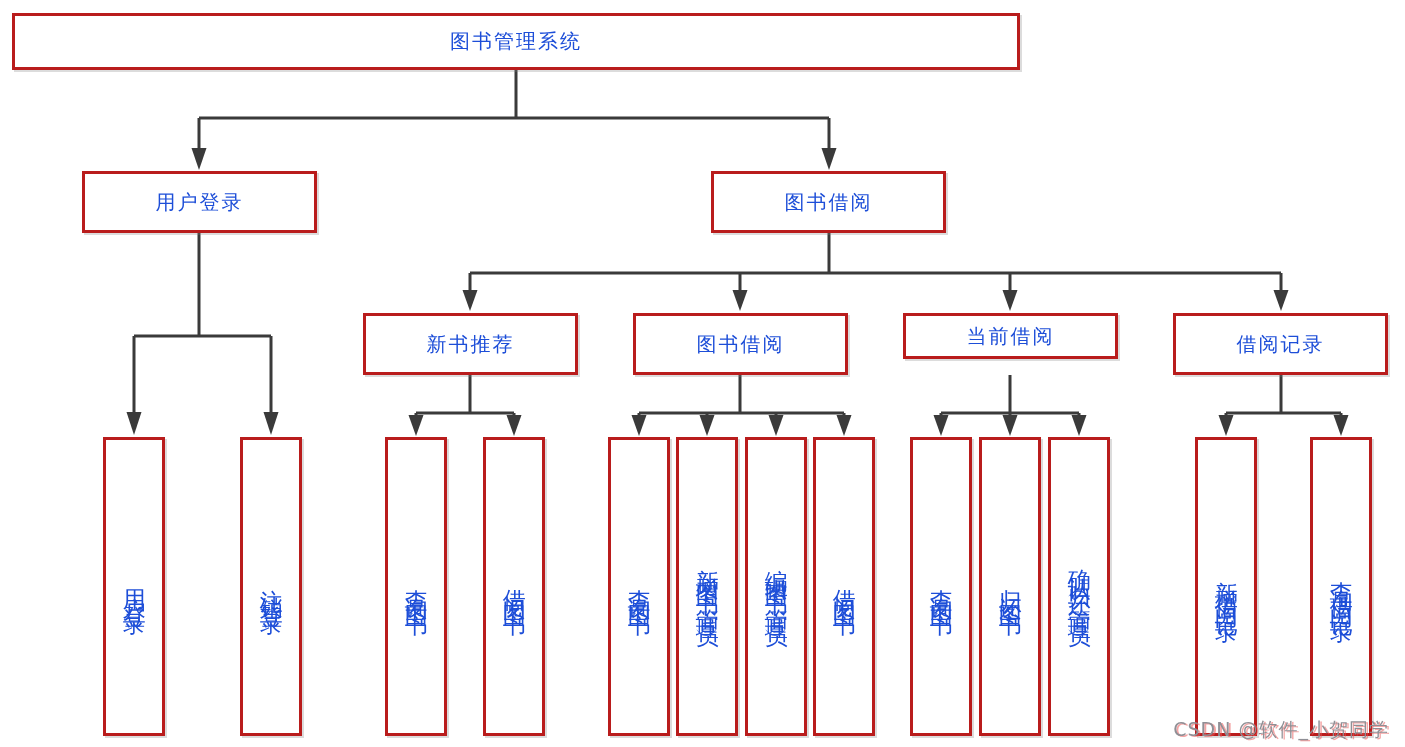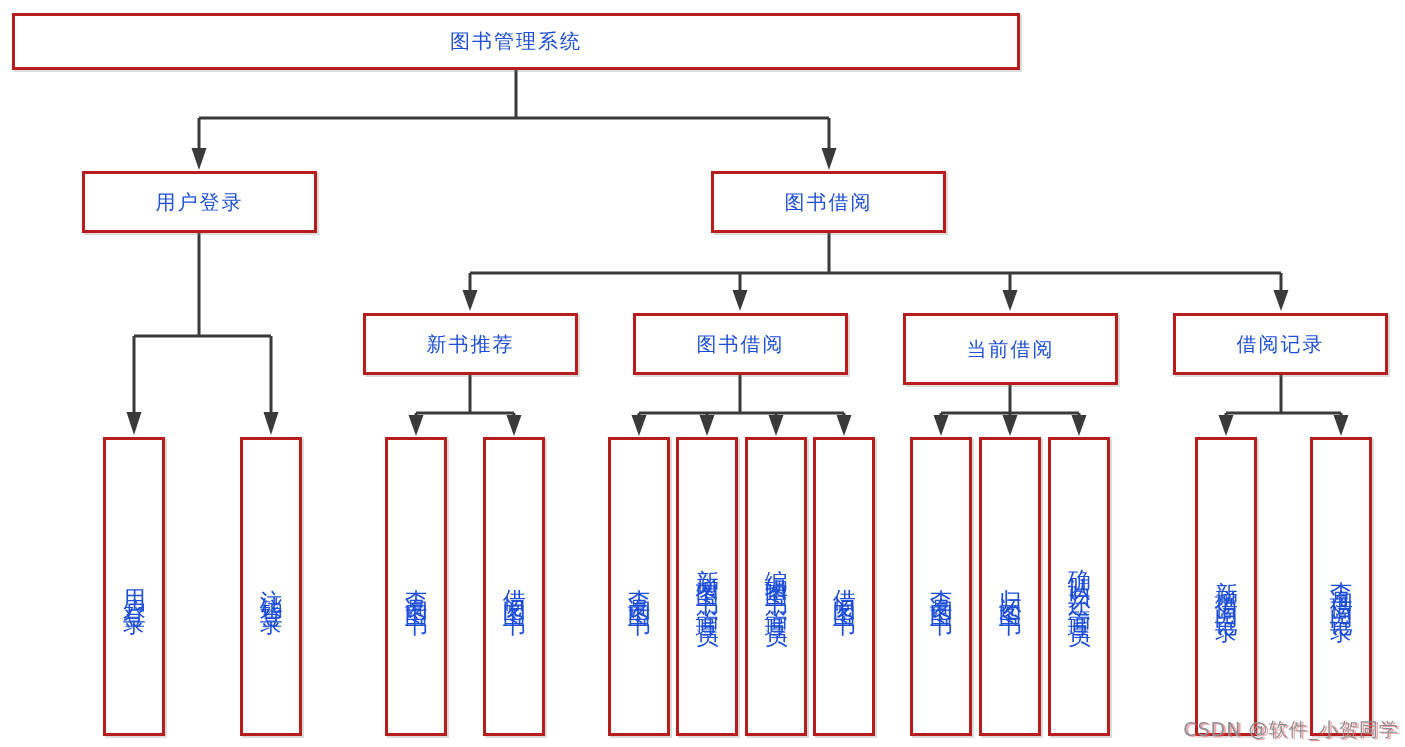--- a/index.html
+++ b/index.html
@@ -35,21 +35,21 @@
   .leaf .vlabel {
     writing-mode: vertical-rl;
     text-orientation: mixed;
     font-size: 23px;
     letter-spacing: 8px;
     line-height: 1.1;
     white-space: nowrap;
   }
   .watermark {
     position: absolute;
-    right: 6px;
+    right: 16px;
     bottom: 4px;
     font-size: 19px;
     letter-spacing: 1px;
     color: #8f8f95;
     text-shadow: 2px 1px 0 rgba(235, 90, 90, 0.55);
     white-space: nowrap;
     z-index: 5;
   }
 </style>
 </head>
@@ -117,21 +117,21 @@
   <div class="box" style="left:711px; top:171px; width:235px; height:62px;">
     <span class="hlabel">图书借阅</span>
   </div>
 
   <div class="box" style="left:633px; top:313px; width:215px; height:62px;">
     <span class="hlabel">图书借阅</span>
   </div>
   <div class="box" style="left:363px; top:313px; width:215px; height:62px;">
     <span class="hlabel">新书推荐</span>
   </div>
-  <div class="box" style="left:903px; top:313px; width:215px; height:72px;">
+  <div class="box" style="left:903px; top:313px; width:215px; height:46px;">
     <span class="hlabel">当前借阅</span>
   </div>
   <div class="box" style="left:1173px; top:313px; width:215px; height:62px;">
     <span class="hlabel">借阅记录</span>
   </div>
 
   <div class="box leaf" style="left:103px; top:437px; width:62px; height:299px;">
     <span class="vlabel">用户登录</span>
   </div>
   <div class="box leaf" style="left:240px; top:437px; width:62px; height:299px;">

